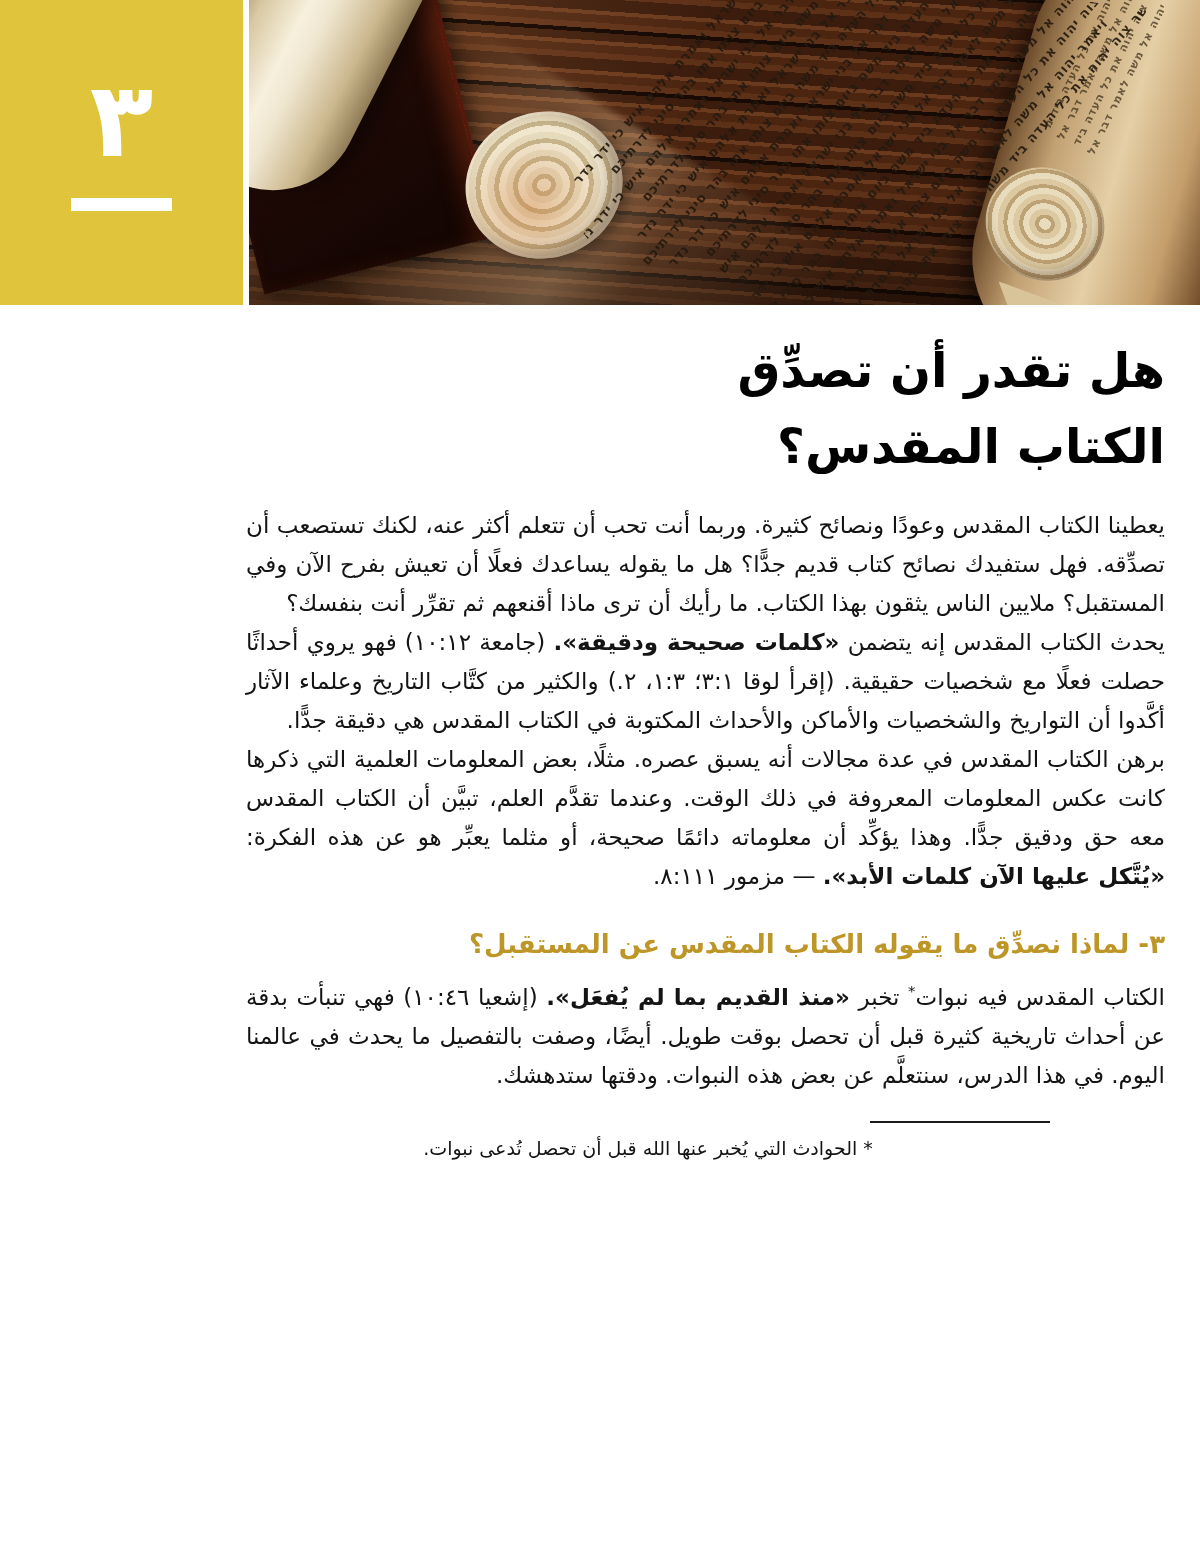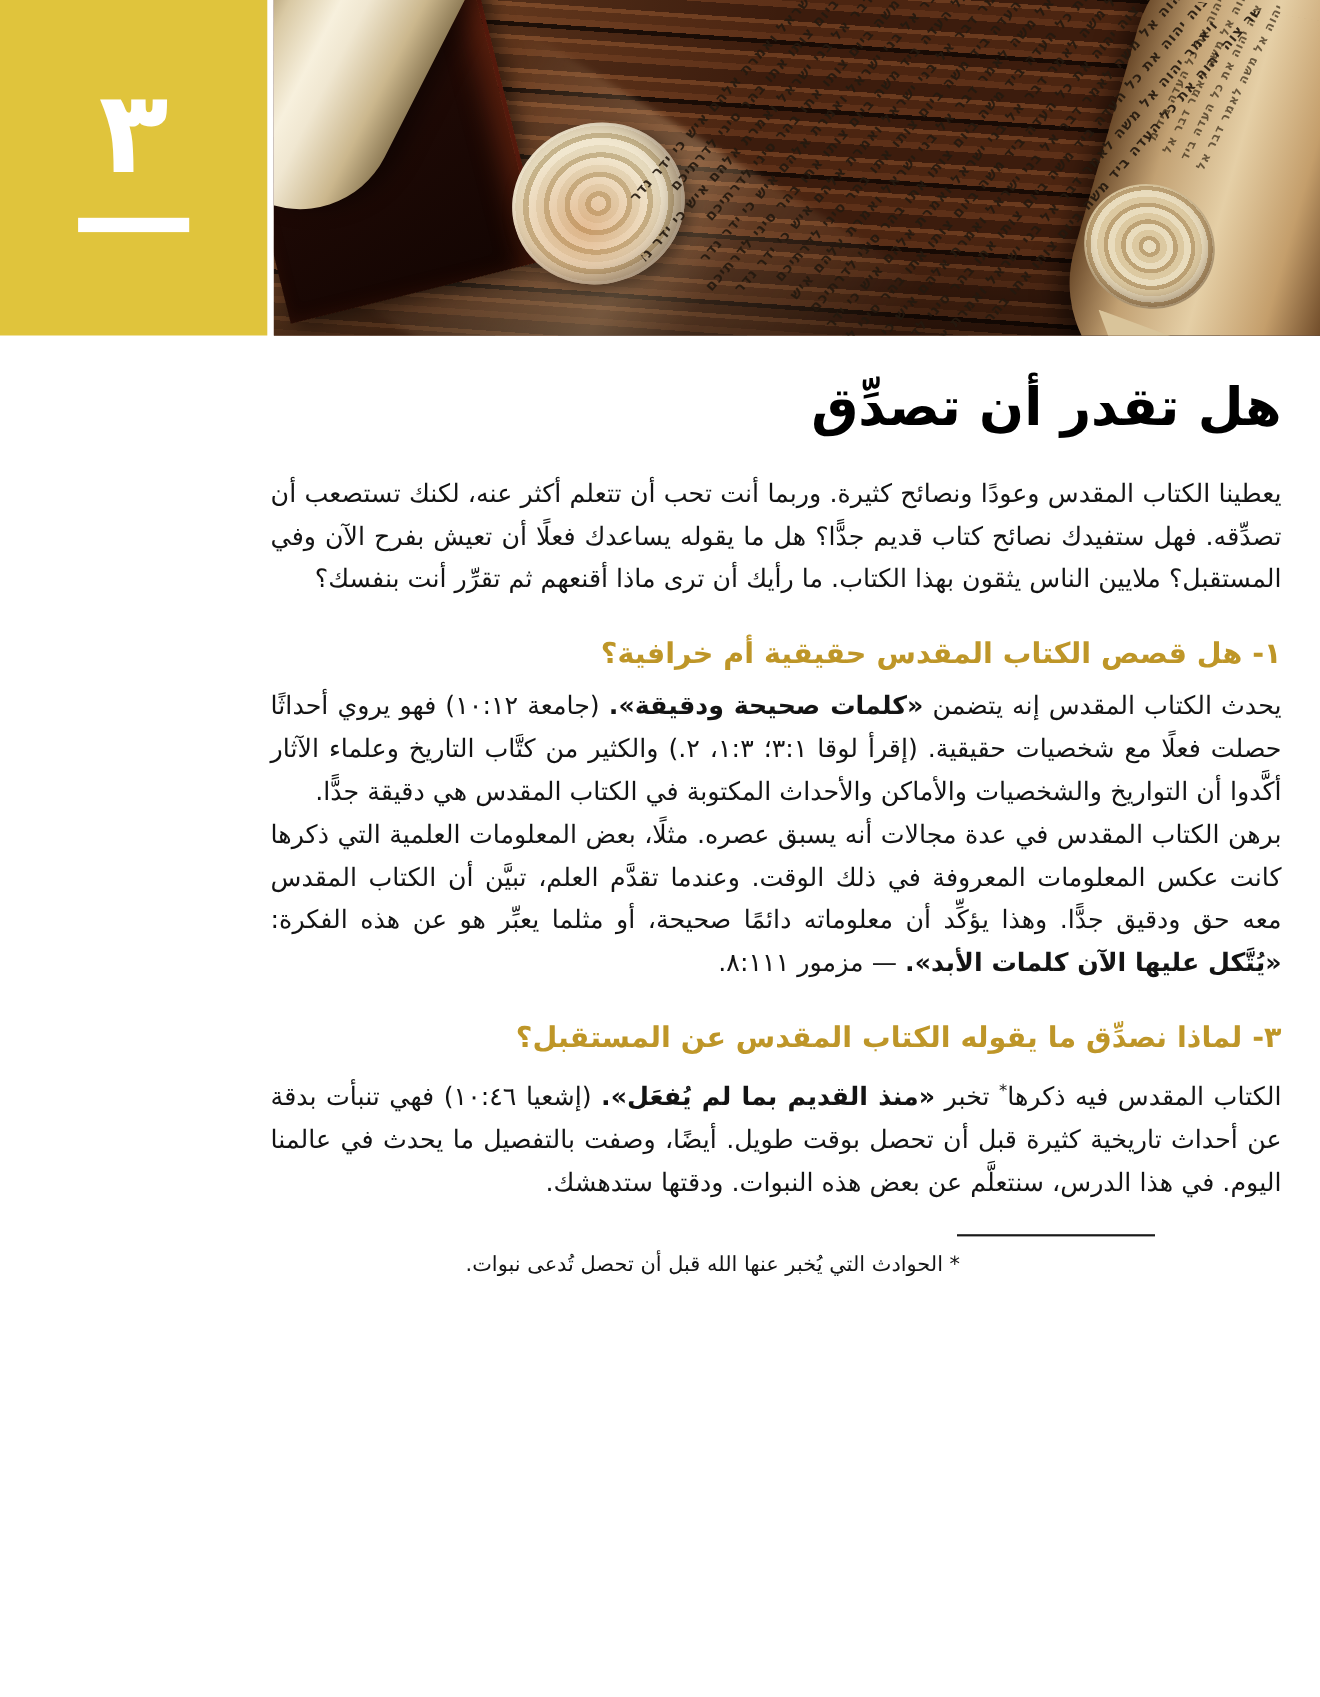--- a/index.html
+++ b/index.html
@@ -182,29 +182,29 @@
         <div class="heb-line">אשר צוה יהוה את כל העדה ביד משה ביום צותו אתו בהר סיני לדרתיכם</div>
         <div class="heb-line">ויאמר יהוה אל משה לאמר דבר אל בני ישראל ואמרת אלהם איש כי ידר נדר</div>
         <div class="heb-line">אשר צוה יהוה את כל העדה ביד משה ביום צותו אתו בהר סיני לדרתיכם</div>
       </div>
     </div>
   </div>
 
   <div class="content" dir="rtl">
     <h1 class="title">
       <span class="t-line">هل تقدر أن تصدِّق</span>
+      <span class="t-line">الكتاب المقدس؟</span>
     </h1>
 
     <p class="body intro">يعطينا الكتاب المقدس وعودًا ونصائح كثيرة. وربما أنت تحب أن تتعلم أكثر عنه، لكنك تستصعب أن تصدِّقه. فهل ستفيدك نصائح كتاب قديم جدًّا؟ هل ما يقوله يساعدك فعلًا أن تعيش بفرح الآن وفي المستقبل؟ ملايين الناس يثقون بهذا الكتاب. ما رأيك أن ترى ماذا أقنعهم ثم تقرِّر أنت بنفسك؟</p>
 
-    <h2 class="sec">١- هل قصص الكتاب المقدس حقيقية أم خرافية؟</h2>
     <p class="body"><span>يحدث الكتاب المقدس إنه يتضمن </span><span class="bold">«كلمات صحيحة ودقيقة».</span><span> (جامعة ١٢:‏١٠) فهو يروي أحداثًا حصلت فعلًا مع شخصيات حقيقية. (إقرأ لوقا ١:‏٣؛ ٣:‏١، ٢.) والكثير من كتَّاب التاريخ وعلماء الآثار أكَّدوا أن التواريخ والشخصيات والأماكن والأحداث المكتوبة في الكتاب المقدس هي دقيقة جدًّا.</span></p>
 
     <p class="body"><span>برهن الكتاب المقدس في عدة مجالات أنه يسبق عصره. مثلًا، بعض المعلومات العلمية التي ذكرها كانت عكس المعلومات المعروفة في ذلك الوقت. وعندما تقدَّم العلم، تبيَّن أن الكتاب المقدس معه حق ودقيق جدًّا. وهذا يؤكِّد أن معلوماته دائمًا صحيحة، أو مثلما يعبِّر هو عن هذه الفكرة: </span><span class="bold">«يُتَّكل عليها الآن كلمات الأبد».</span><span> — مزمور ١١١:‏٨.</span></p>
 
     <h2 class="sec">٣- لماذا نصدِّق ما يقوله الكتاب المقدس عن المستقبل؟</h2>
-    <p class="body"><span>الكتاب المقدس فيه ذكرها</span><sup>*</sup><span> تخبر </span><span class="bold">«منذ القديم بما لم يُفعَل».</span><span> (إشعيا ٤٦:‏١٠) فهي تنبأت بدقة عن أحداث تاريخية كثيرة قبل أن تحصل بوقت طويل. أيضًا، وصفت بالتفصيل ما يحدث في عالمنا اليوم. في هذا الدرس، سنتعلَّم عن بعض هذه النبوات. ودقتها ستدهشك.</span></p>
+    <p class="body"><span>الكتاب المقدس فيه نبوات</span><sup>*</sup><span> تخبر </span><span class="bold">«منذ القديم بما لم يُفعَل».</span><span> (إشعيا ٤٦:‏١٠) فهي تنبأت بدقة عن أحداث تاريخية كثيرة قبل أن تحصل بوقت طويل. أيضًا، وصفت بالتفصيل ما يحدث في عالمنا اليوم. في هذا الدرس، سنتعلَّم عن بعض هذه النبوات. ودقتها ستدهشك.</span></p>
 
     <div class="fn-sep"></div>
     <p class="footnote">* الحوادث التي يُخبر عنها الله قبل أن تحصل تُدعى نبوات.</p>
   </div>
 
 </div>
 
 </body></html>

